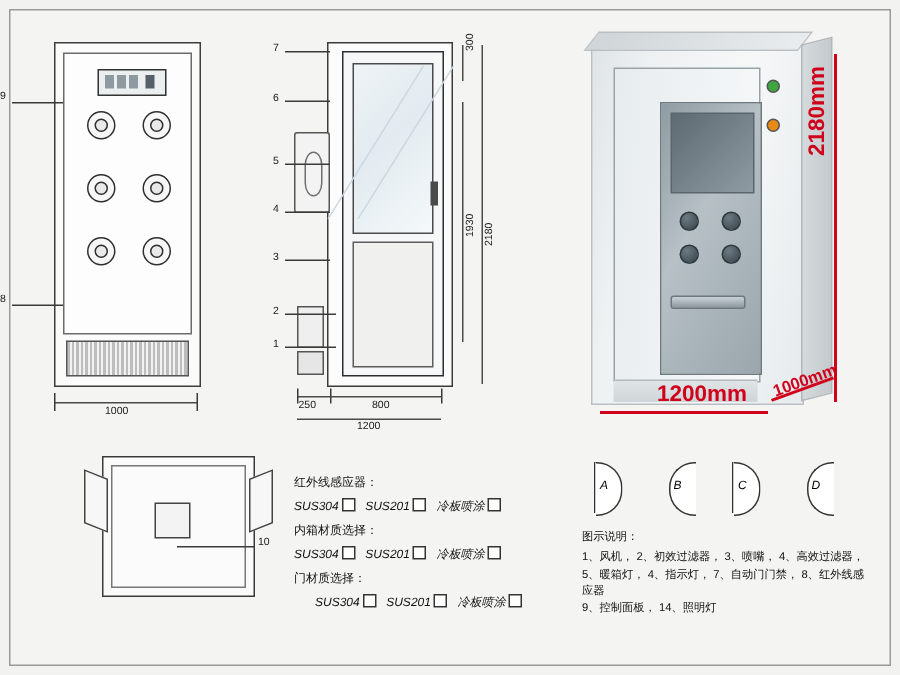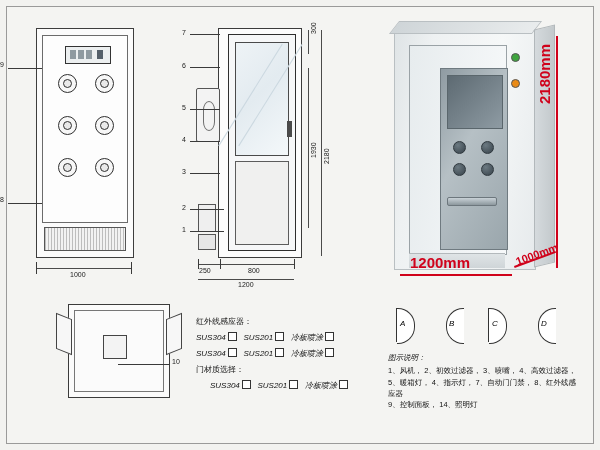--- a/index.html
+++ b/index.html
@@ -190,21 +190,21 @@
   .dicon{position:absolute;top:0;width:40px;height:34px;}
   .dicon .half{
     position:absolute;left:9px;top:0;width:17px;height:34px;
     border:1px solid #333;border-left:none;
     border-radius:0 17px 17px 0;background:#fff;
   }
   .dicon .stem{position:absolute;left:8px;top:0;width:1px;height:34px;background:#333;}
   .dicon .let{position:absolute;left:12px;top:11px;font-size:8px;font-style:italic;}
   .dicon .flip{transform:scaleX(-1);}
   #legend{position:absolute;left:388px;top:352px;width:190px;font-size:7.5px;color:#111;line-height:1.5;}
-  #legend .hd{font-style:italic;margin-bottom:2px;}
+  #legend .hd{margin-bottom:2px;}
 </style>
 </head>
 <body>
 
 <div id="sheet">
   <div class="frame"></div>
 
   <div class="box" id="v1">
     <div class="cab">
       <div class="inner">
@@ -305,32 +305,33 @@
         </div>
       </div>
       <div class="led" style="left:116px;top:22px;background:#3fa53f;"></div>
       <div class="led" style="left:116px;top:48px;background:#e98a15;"></div>
       <div class="kick"></div>
     </div>
 
     <div class="redln" style="left:168px;top:10px;width:2px;height:232px;"></div>
     <div class="dimred" style="left:148px;top:78px;font-size:15px;transform:rotate(-90deg);transform-origin:left top;">2180mm</div>
     <div class="redln" style="left:12px;top:248px;width:112px;height:2px;"></div>
-    <div class="dimred" style="left:22px;top:228px;font-size:15px;">1200mm</div>
+    <div class="dimred" style="left:22px;top:228px;font-size:15px;padding-left:28px;">1200mm</div>
     <div class="redln" style="left:126px;top:240px;width:44px;height:2px;transform:rotate(-20deg);transform-origin:left top;"></div>
     <div class="dimred" style="left:126px;top:230px;font-size:11px;transform:rotate(-20deg);transform-origin:left top;">1000mm</div>
   </div>
 
   <div id="spec">
     <div class="row">红外线感应器：</div>
     <div class="row">
       <span class="t">SUS304</span><span class="chk"></span>
       &nbsp;&nbsp;<span class="t">SUS201</span><span class="chk"></span>
       &nbsp;&nbsp;<span class="t">冷板喷涂</span><span class="chk"></span>
     </div>
+    <div class="row">内箱材质选择：</div>
     <div class="row">
       <span class="t">SUS304</span><span class="chk"></span>
       &nbsp;&nbsp;<span class="t">SUS201</span><span class="chk"></span>
       &nbsp;&nbsp;<span class="t">冷板喷涂</span><span class="chk"></span>
     </div>
     <div class="row">门材质选择：</div>
     <div class="row" style="padding-left:14px;">
       <span class="t">SUS304</span><span class="chk"></span>
       &nbsp;&nbsp;<span class="t">SUS201</span><span class="chk"></span>
       &nbsp;&nbsp;<span class="t">冷板喷涂</span><span class="chk"></span>

